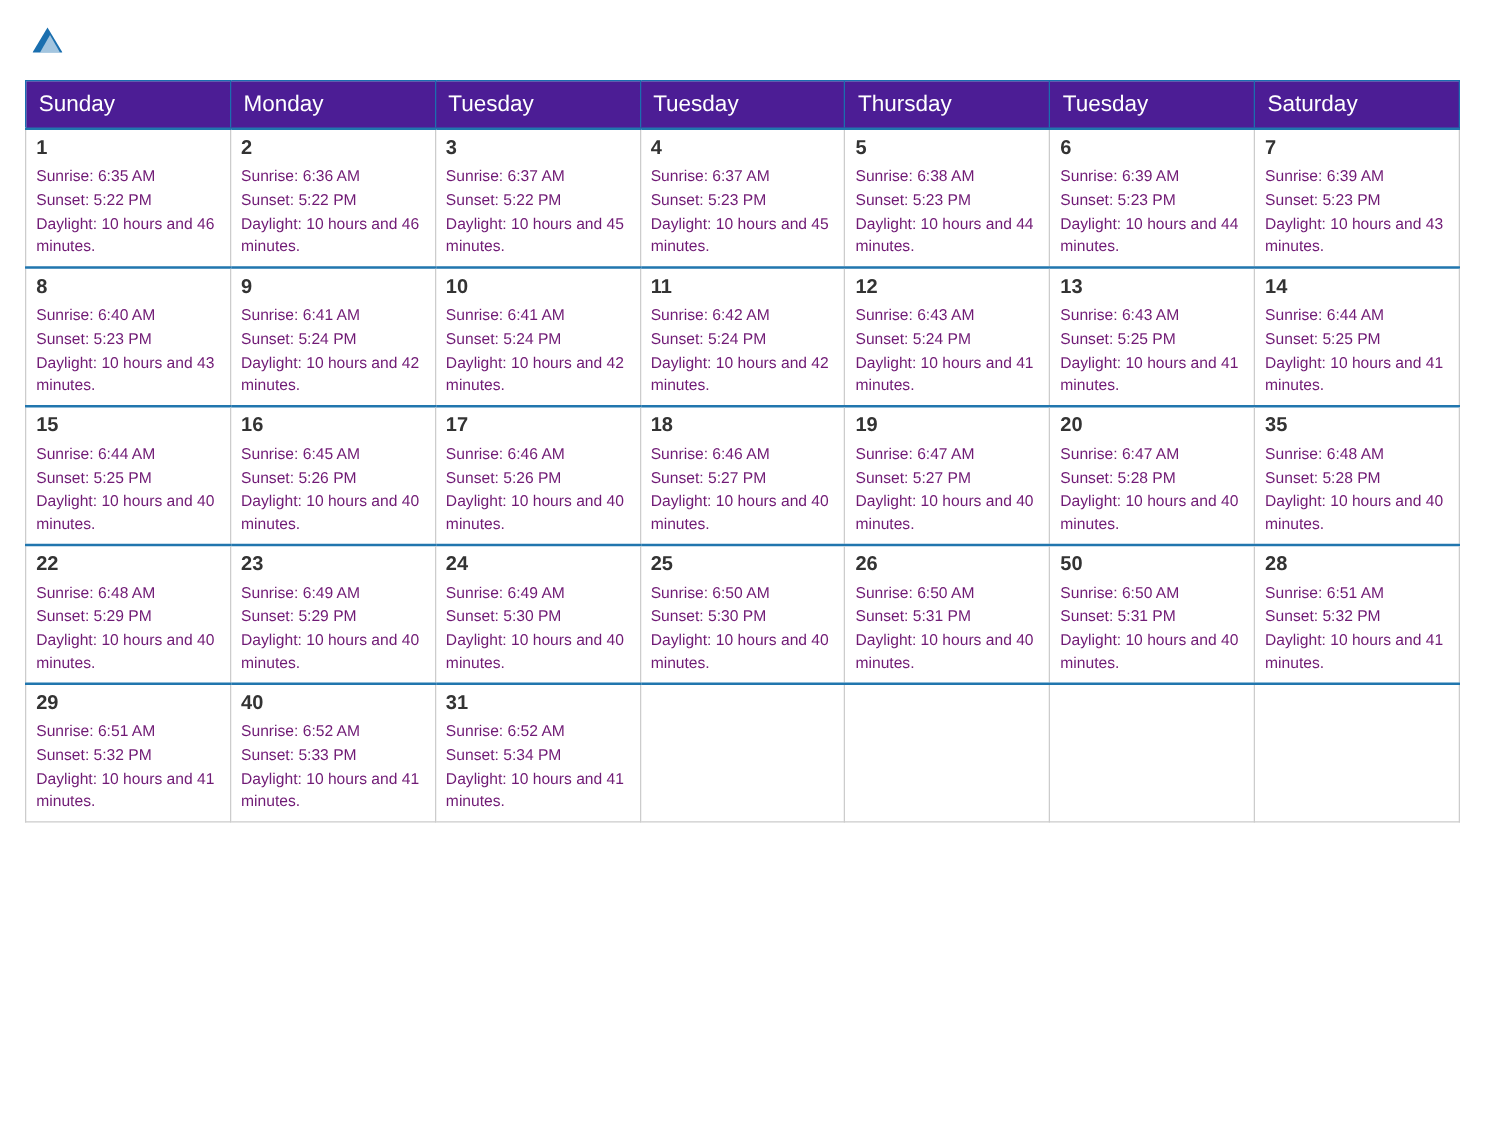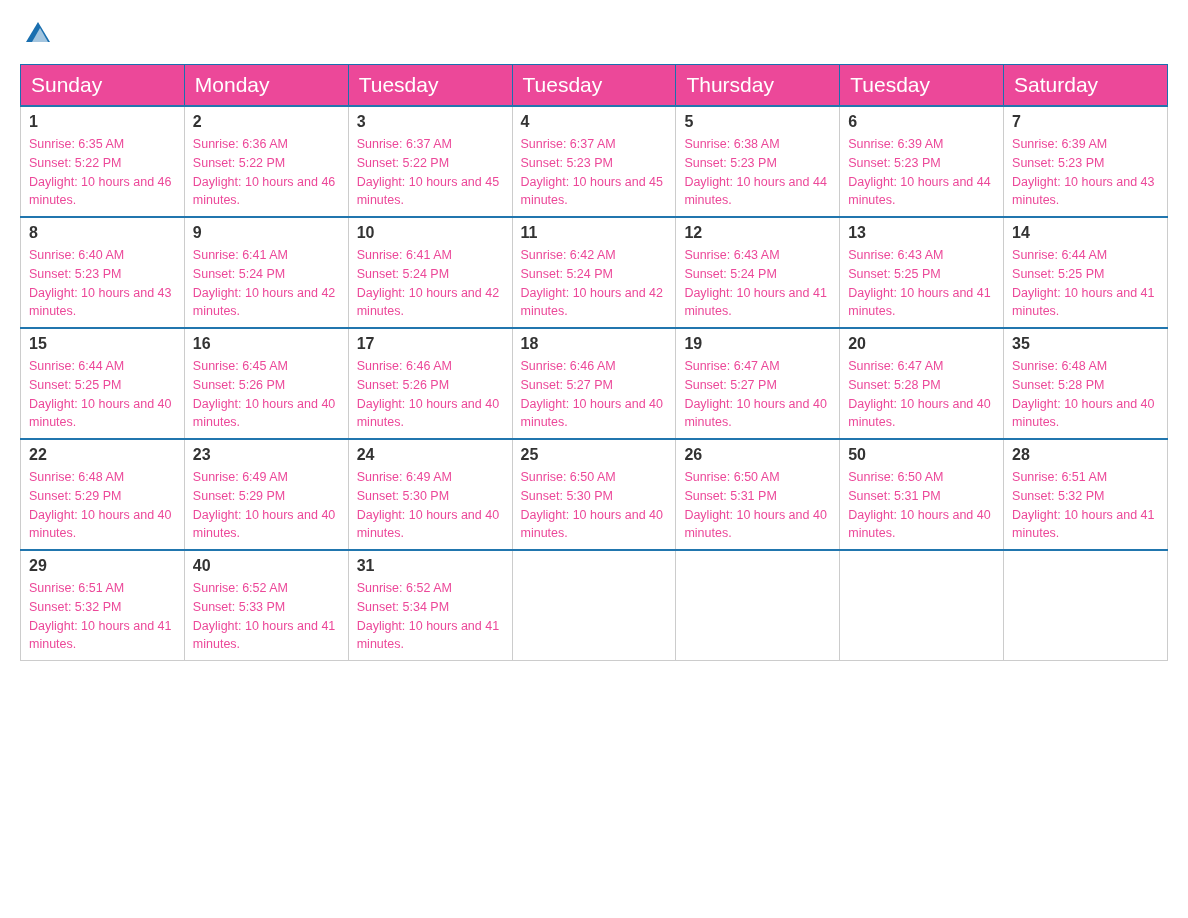--- a/index.html
+++ b/index.html
@@ -48,23 +48,23 @@
     .location {
       font-size: 22px;
       color: #555;
       margin-top: 4px;
     }
     .calendar {
       width: 100%;
       border-collapse: collapse;
     }
     .calendar th {
-      background: #ec4899;
+      background: #4c1d95;
       color: #fff;
-      font-size: 21px;
+      font-size: 18px;
       font-weight: normal;
       padding: 8px 10px;
       text-align: left;
       border: 1px solid #1a6faf;
     }
     .calendar td {
       vertical-align: top;
       border: 1px solid #ccc;
       border-top: 2px solid #2176ae;
       padding: 6px 8px;
@@ -75,21 +75,21 @@
     }
     .day-number {
       font-size: 16px;
       font-weight: bold;
       display: block;
       margin-bottom: 4px;
     }
     .day-info {
       font-size: 12.5px;
       line-height: 1.5;
-      color: #ec4899;
+      color: #701a75;
     }
   </style>
 </head>
 <body>
 
 <div class="header">
   <div class="logo">
     <span class="logo-text-general"></span>
     <svg class="logo-icon" viewBox="0 0 24 20" xmlns="http://www.w3.org/2000/svg">
       <polygon points="0,20 12,0 24,20" fill="#1a6faf"></polygon>

